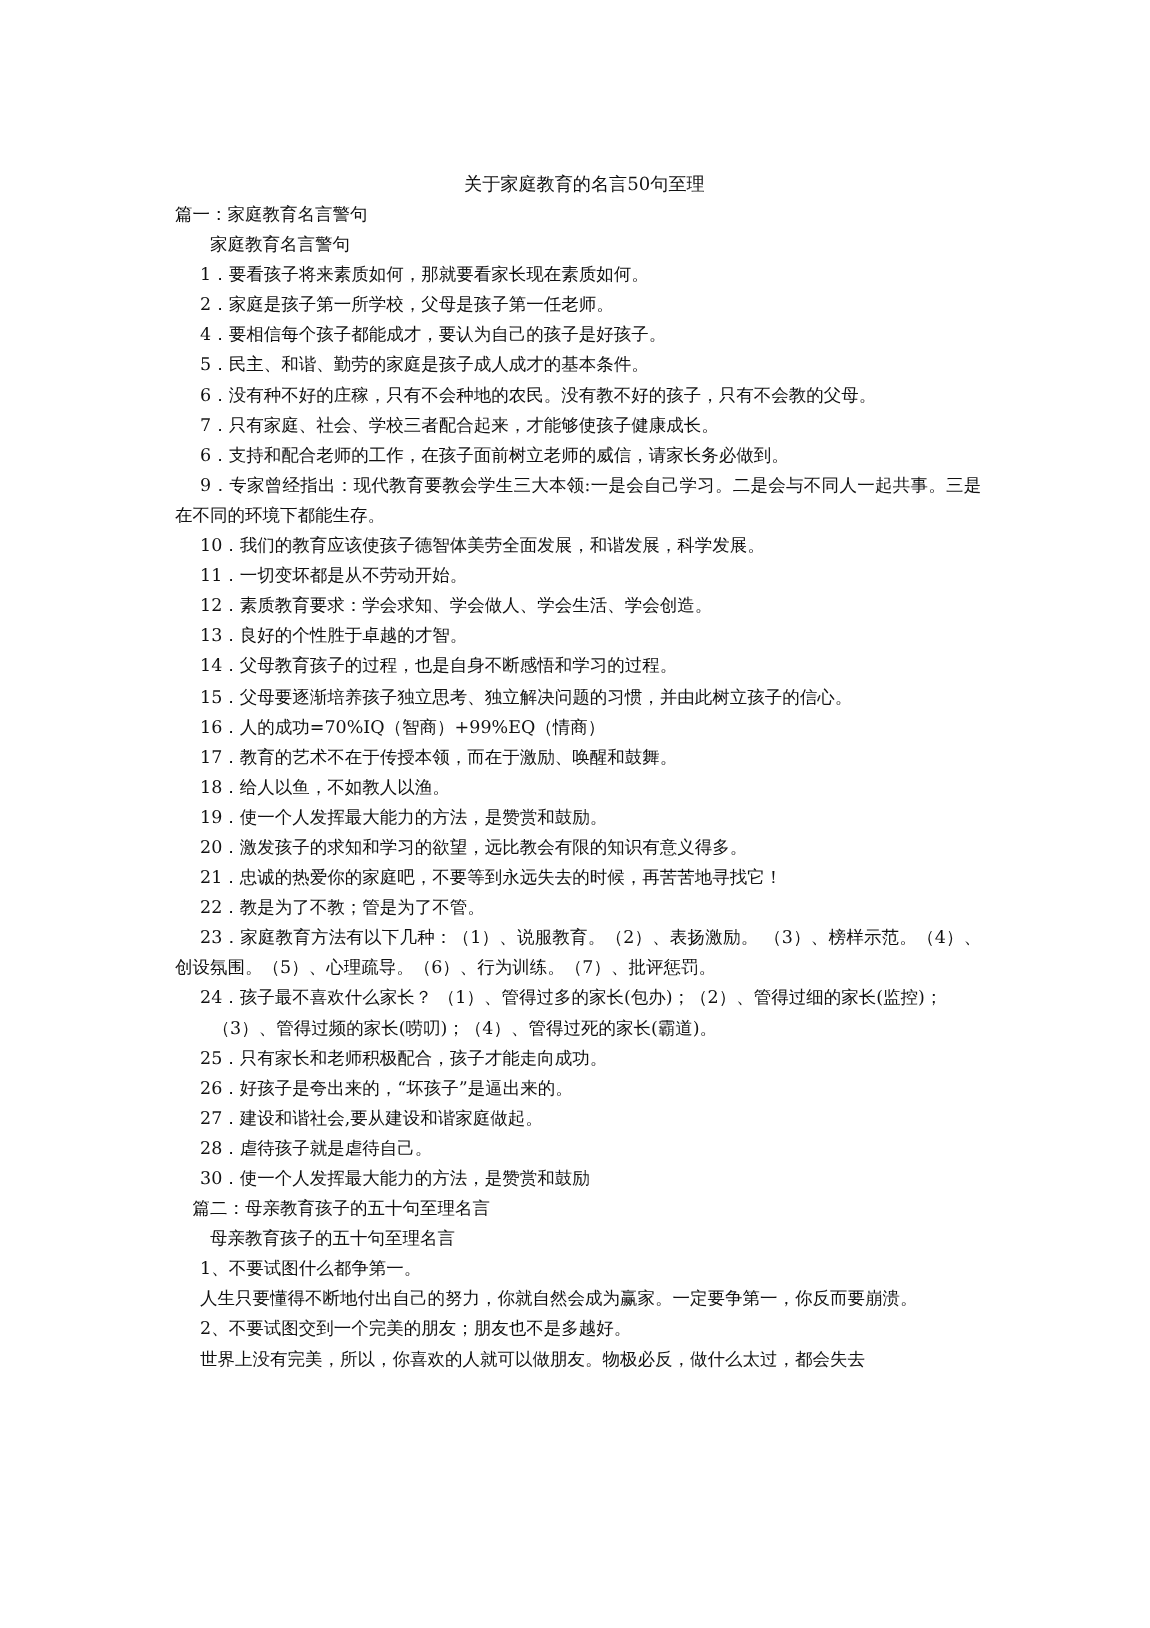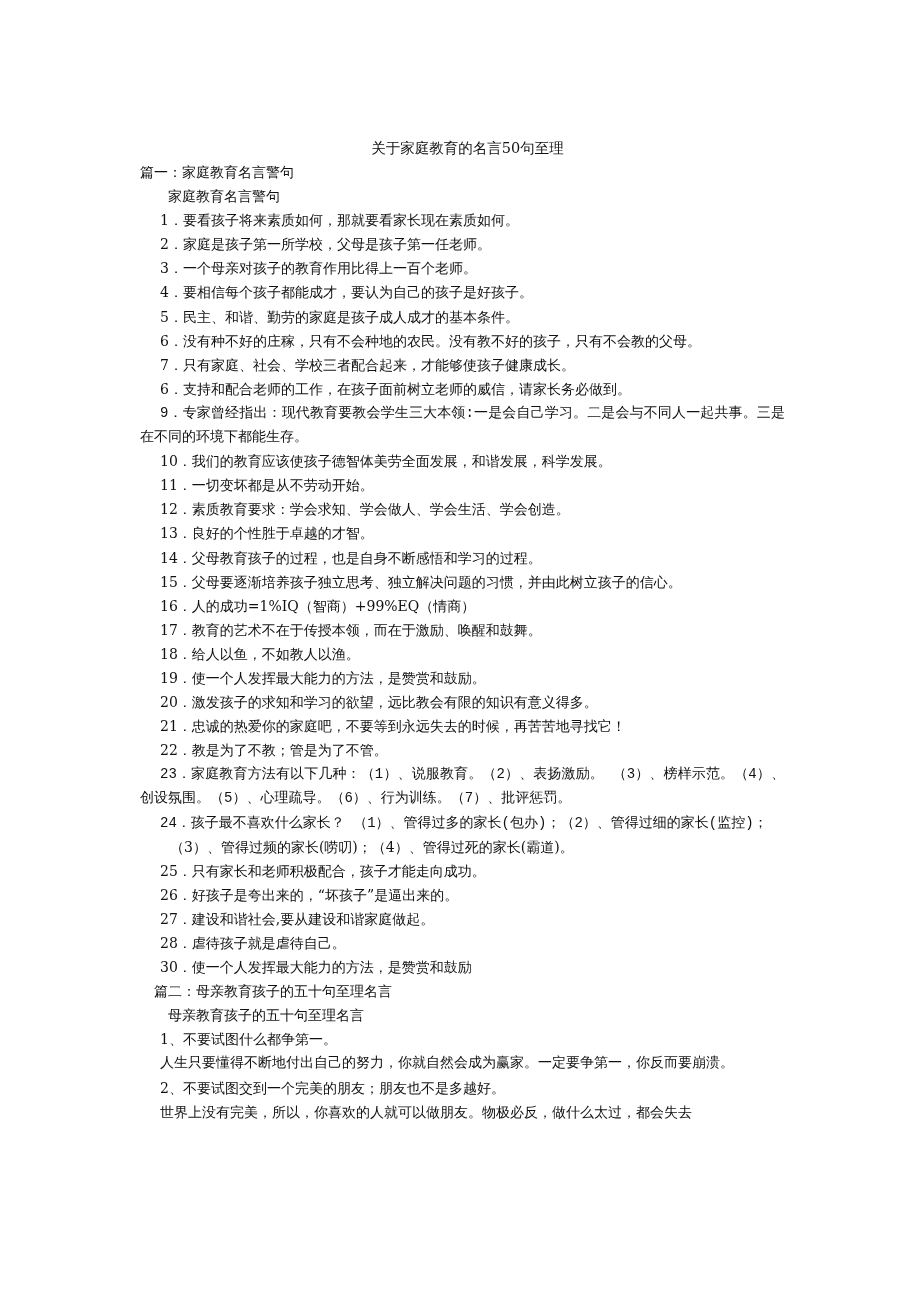--- a/index.html
+++ b/index.html
@@ -33,54 +33,52 @@
   .line {
     font-size: 14px;
     line-height: 24.1px;
     margin: 0;
     white-space: nowrap;
   }
   .wrap {
     white-space: normal;
     text-align: justify;
     text-align-last: left;
-    font-family: Liberation Mono, monospace;
   }
   .ind0 { padding-left: 0; }
   .ind1 { padding-left: 20px; }
   .ind2 { padding-left: 28px; }
   .ind-first { text-indent: 20px; }
   .ind-cont { padding-left: 30px; }
   .ind-p2 { padding-left: 14px; }
 </style>
 </head>
 <body>
 
 <div class="page">
   <p class="doc-title">关于家庭教育的名言50句至理</p>
 
   <p class="line ind0">篇一：家庭教育名言警句</p>
   <p class="line ind2">家庭教育名言警句</p>
 
   <p class="line ind1">1．要看孩子将来素质如何，那就要看家长现在素质如何。</p>
   <p class="line ind1">2．家庭是孩子第一所学校，父母是孩子第一任老师。</p>
-  <p class="line ind1">3．一个母亲对孩子的教育作用比得上一百个老师。</p>
   <p class="line ind1">4．要相信每个孩子都能成才，要认为自己的孩子是好孩子。</p>
   <p class="line ind1">5．民主、和谐、勤劳的家庭是孩子成人成才的基本条件。</p>
   <p class="line ind1">6．没有种不好的庄稼，只有不会种地的农民。没有教不好的孩子，只有不会教的父母。</p>
   <p class="line ind1">7．只有家庭、社会、学校三者配合起来，才能够使孩子健康成长。</p>
   <p class="line ind1">6．支持和配合老师的工作，在孩子面前树立老师的威信，请家长务必做到。</p>
   <p class="line wrap ind-first">9．专家曾经指出：现代教育要教会学生三大本领:一是会自己学习。二是会与不同人一起共事。三是在不同的环境下都能生存。</p>
   <p class="line ind1">10．我们的教育应该使孩子德智体美劳全面发展，和谐发展，科学发展。</p>
   <p class="line ind1">11．一切变坏都是从不劳动开始。</p>
   <p class="line ind1">12．素质教育要求：学会求知、学会做人、学会生活、学会创造。</p>
   <p class="line ind1">13．良好的个性胜于卓越的才智。</p>
   <p class="line ind1">14．父母教育孩子的过程，也是自身不断感悟和学习的过程。</p>
   <p class="line ind1">15．父母要逐渐培养孩子独立思考、独立解决问题的习惯，并由此树立孩子的信心。</p>
-  <p class="line ind1">16．人的成功=1%IQ（智商）+99%EQ（情商）</p>
+  <p class="line ind1">16．人的成功=70%IQ（智商）+99%EQ（情商）</p>
   <p class="line ind1">17．教育的艺术不在于传授本领，而在于激励、唤醒和鼓舞。</p>
   <p class="line ind1">18．给人以鱼，不如教人以渔。</p>
   <p class="line ind1">19．使一个人发挥最大能力的方法，是赞赏和鼓励。</p>
   <p class="line ind1">20．激发孩子的求知和学习的欲望，远比教会有限的知识有意义得多。</p>
   <p class="line ind1">21．忠诚的热爱你的家庭吧，不要等到永远失去的时候，再苦苦地寻找它！</p>
   <p class="line ind1">22．教是为了不教；管是为了不管。</p>
   <p class="line wrap ind-first">23．家庭教育方法有以下几种：（1）、说服教育。（2）、表扬激励。 （3）、榜样示范。（4）、创设氛围。（5）、心理疏导。（6）、行为训练。（7）、批评惩罚。</p>
   <p class="line wrap ind-first">24．孩子最不喜欢什么家长？ （1）、管得过多的家长(包办)；（2）、管得过细的家长(监控)；</p>
   <p class="line ind-cont">（3）、管得过频的家长(唠叨)；（4）、管得过死的家长(霸道)。</p>
   <p class="line ind1">25．只有家长和老师积极配合，孩子才能走向成功。</p>

